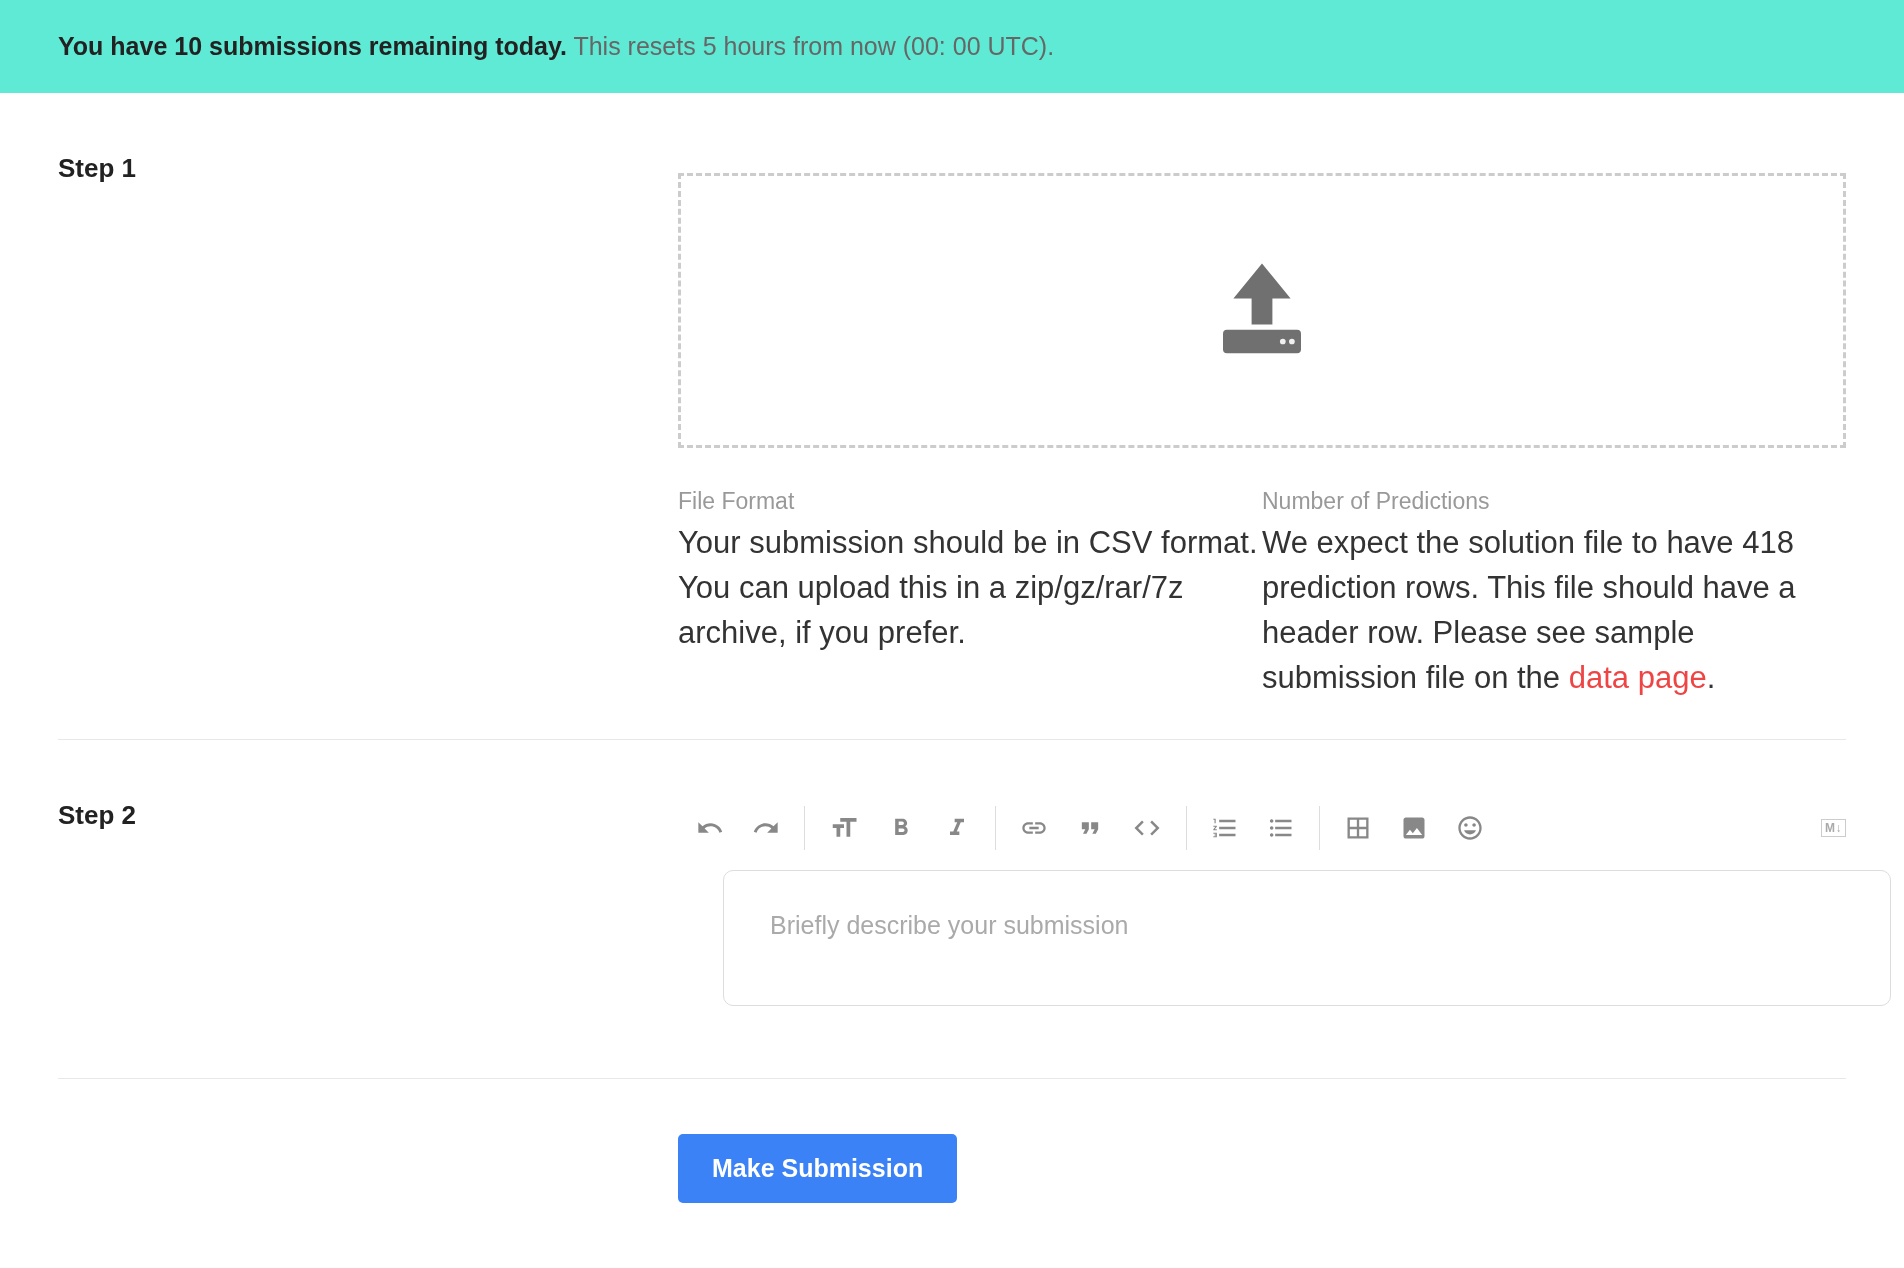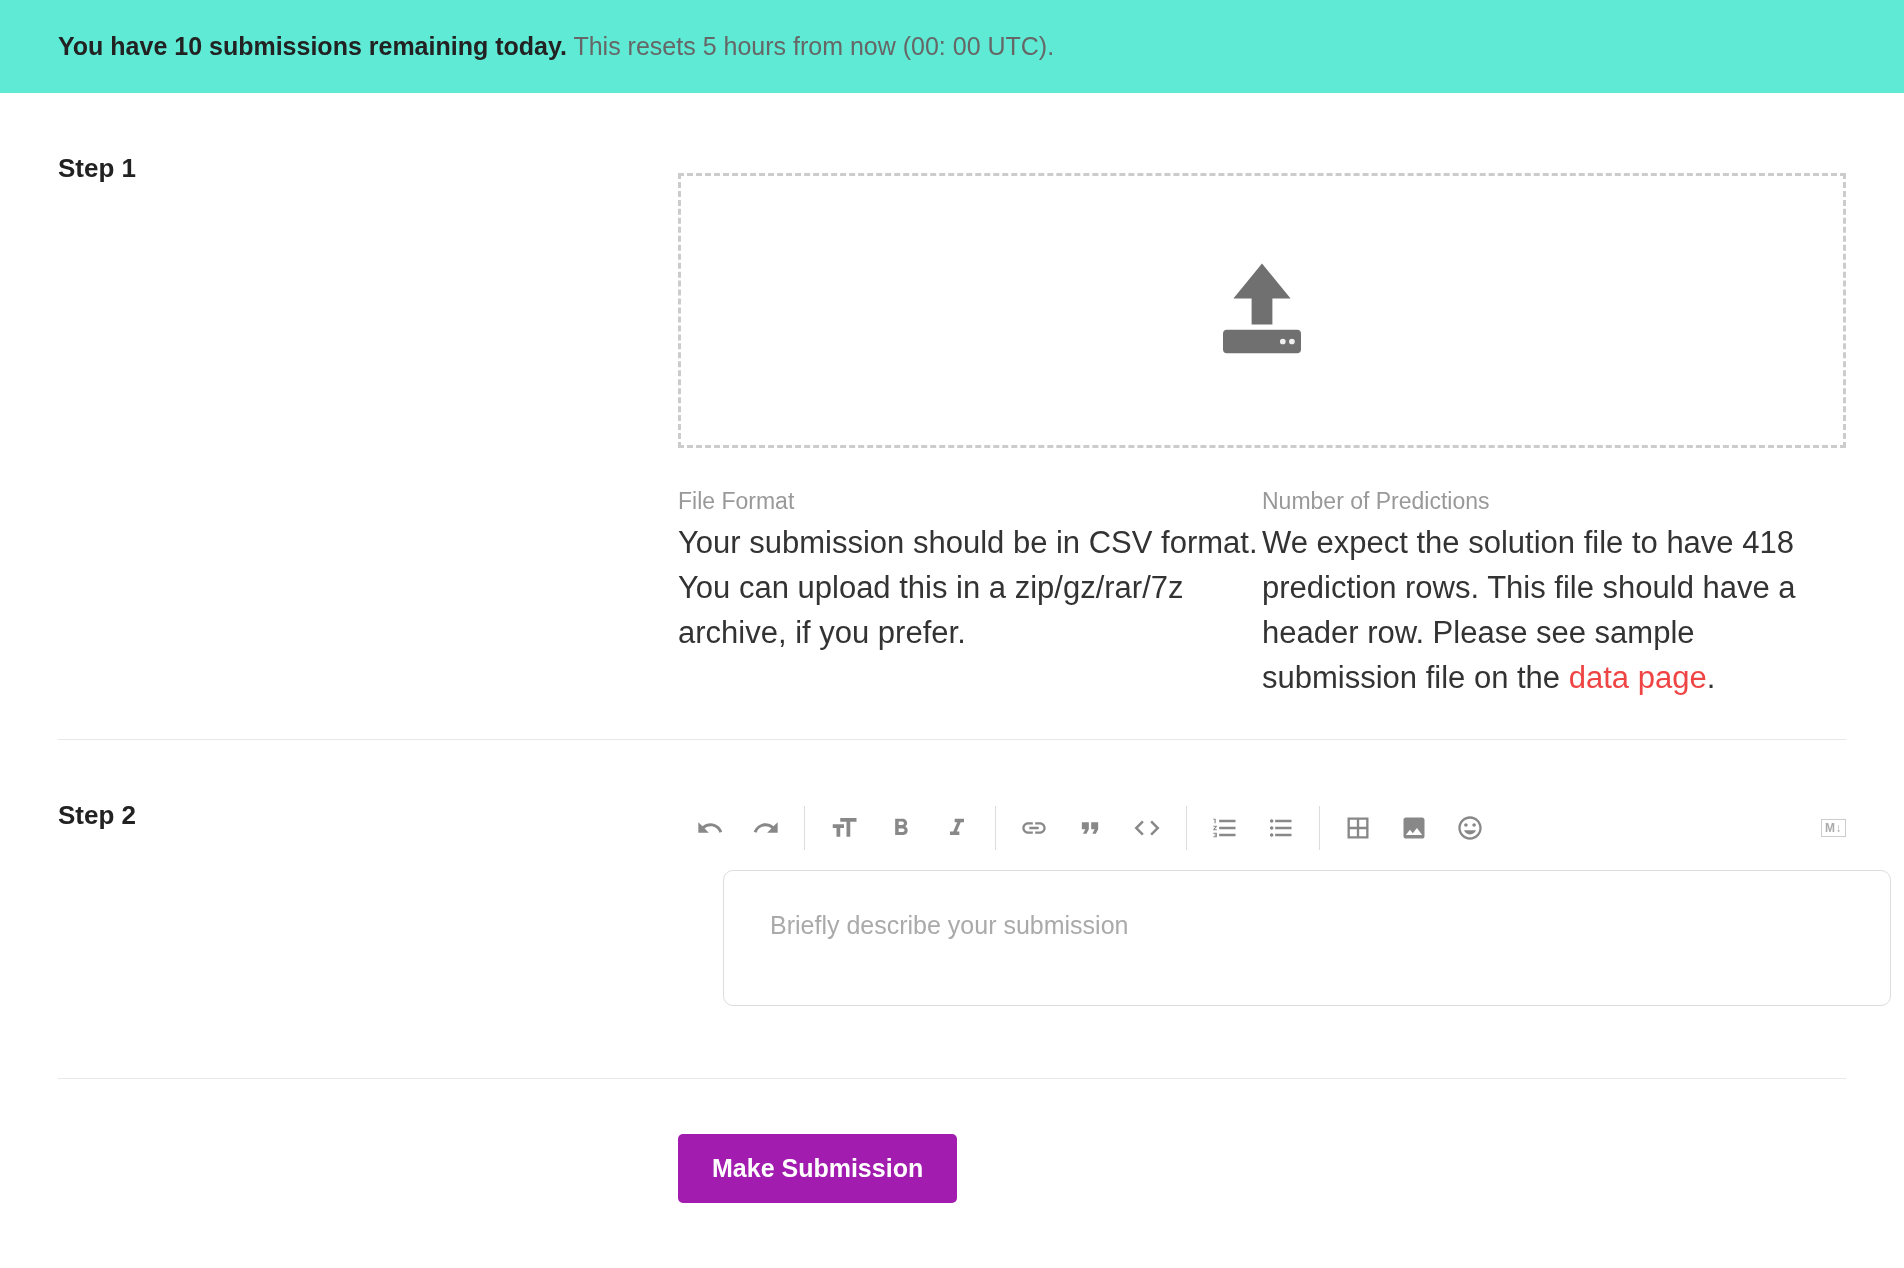--- a/index.html
+++ b/index.html
@@ -149,21 +149,21 @@
     }
     .submit-row {
       padding: 55px 0 40px 0;
       border-top: 1px solid #e8e8e8;
       margin-top: 30px;
     }
     .submit-row-inner {
       margin-left: 620px;
     }
     .submit-btn {
-      background: #a21caf;
+      background: #3b82f6;
       color: #ffffff;
       font-size: 25px;
       font-weight: 700;
       border: none;
       padding: 20px 34px;
       border-radius: 5px;
       cursor: pointer;
     }
   </style>
 </head>

